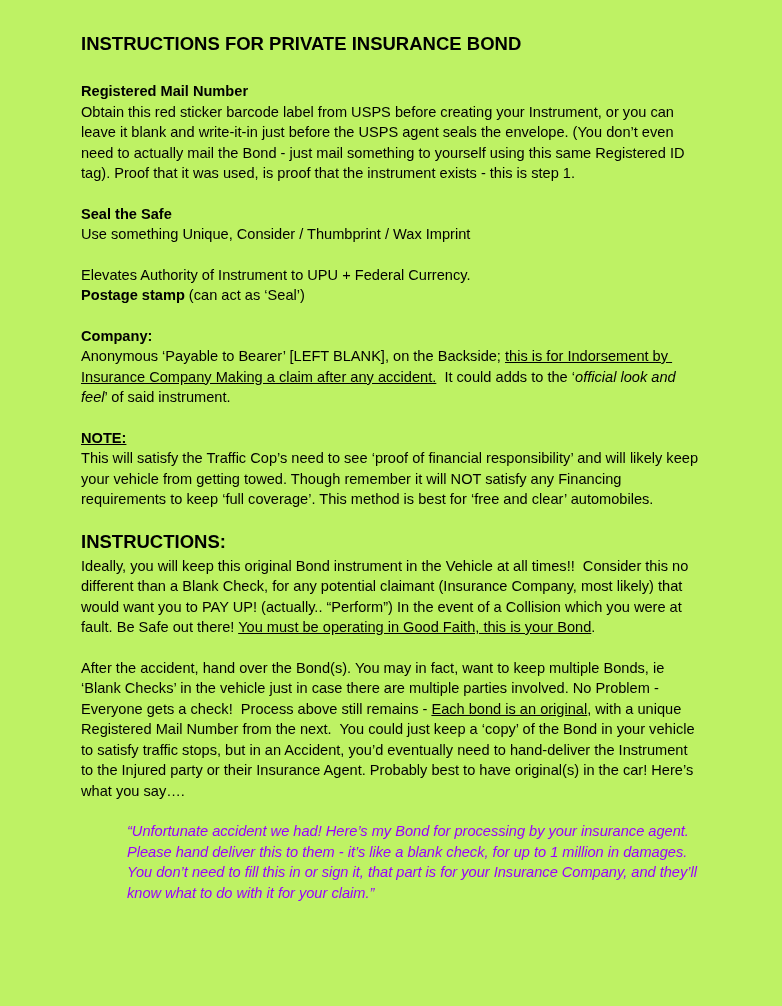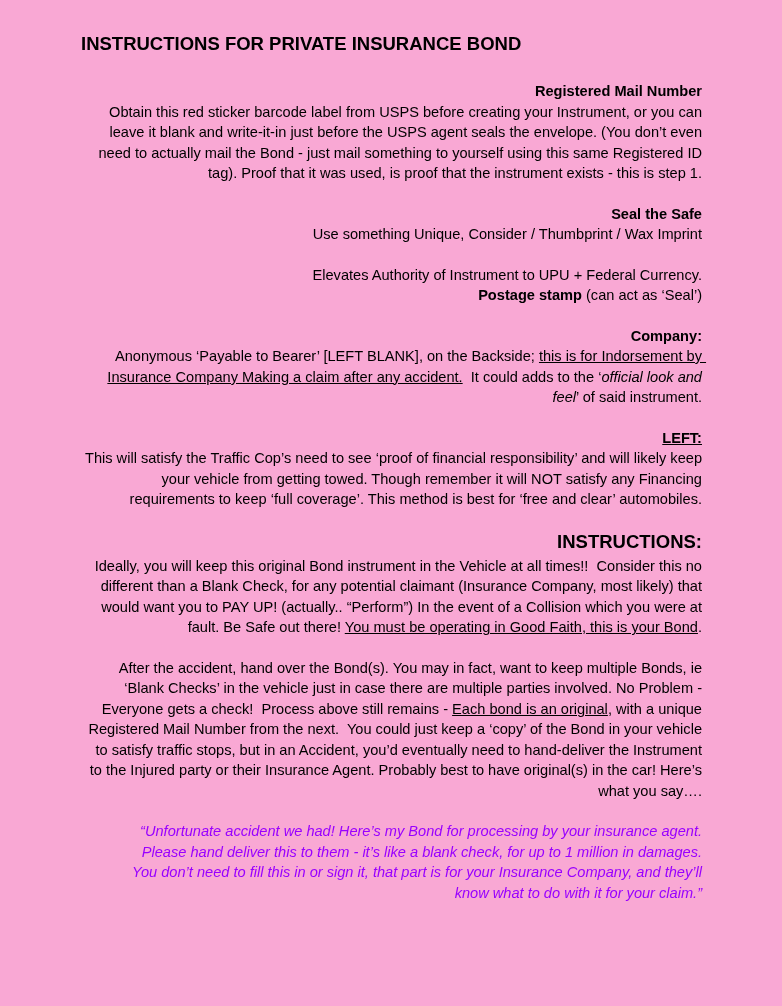--- a/index.html
+++ b/index.html
@@ -1,39 +1,38 @@
 <!DOCTYPE html>
 <html><head>
 <meta charset="utf-8">
 <style>
   html, body { margin: 0; padding: 0; background: #ffffff; }
   .page {
     position: relative;
     width: 782px;
     height: 1006px;
-    background: #f9a8d4;
+    background: #bef264;
     box-sizing: border-box;
     padding: 32px 80px 0 81px;
     font-family: "Liberation Sans", sans-serif;
     color: #000000;
     overflow: hidden;
   }
   .title {
     font-size: 18.5px;
     font-weight: bold;
     line-height: 24px;
     margin: 0 0 25px 0;
   }
   .sec { margin: 0 0 20px 0; }
   .page p {
     margin: 0;
     font-size: 14.6px;
     line-height: 20.5px;
     white-space: pre-wrap;
-    text-align: right;
   }
   .h { font-weight: bold; }
   .h2 {
     font-size: 18.5px !important;
     font-weight: bold;
     line-height: 24px !important;
     margin: 0 0 2px 0 !important;
   }
   .uline { text-decoration: underline; }
   .b { font-weight: bold; }
@@ -68,21 +67,21 @@
     <p>Elevates Authority of Instrument to UPU + Federal Currency.</p>
     <p><span class="b">Postage stamp</span><span> (can act as ‘Seal’)</span></p>
   </div>
 
   <div class="sec">
     <p class="h">Company:</p>
     <p><span>Anonymous ‘Payable to Bearer’ [LEFT BLANK], on the Backside; </span><span class="u">this is for Indorsement by Insurance Company Making a claim after any accident.</span><span>  It could adds to the ‘</span><span class="i">official look and feel</span><span>’ of said instrument.</span></p>
   </div>
 
   <div class="sec">
-    <p class="h uline">LEFT:</p>
+    <p class="h uline">NOTE:</p>
     <p>This will satisfy the Traffic Cop’s need to see ‘proof of financial responsibility’ and will likely keep your vehicle from getting towed. Though remember it will NOT satisfy any Financing requirements to keep ‘full coverage’. This method is best for ‘free and clear’ automobiles.</p>
   </div>
 
   <div class="sec">
     <p class="h2">INSTRUCTIONS:</p>
     <p><span>Ideally, you will keep this original Bond instrument in the Vehicle at all times!!  Consider this no different than a Blank Check, for any potential claimant (Insurance Company, most likely) that would want you to PAY UP! (actually.. “Perform”) In the event of a Collision which you were at fault. Be Safe out there! </span><span class="u">You must be operating in Good Faith, this is your Bond</span><span>.</span></p>
   </div>
 
   <div class="sec">
     <p><span>After the accident, hand over the Bond(s). You may in fact, want to keep multiple Bonds, ie ‘Blank Checks’ in the vehicle just in case there are multiple parties involved. No Problem - Everyone gets a check!  Process above still remains - </span><span class="u">Each bond is an original</span><span>, with a unique Registered Mail Number from the next.  You could just keep a ‘copy’ of the Bond in your vehicle to satisfy traffic stops, but in an Accident, you’d eventually need to hand-deliver the Instrument to the Injured party or their Insurance Agent. Probably best to have original(s) in the car! Here’s what you say….</span></p>

